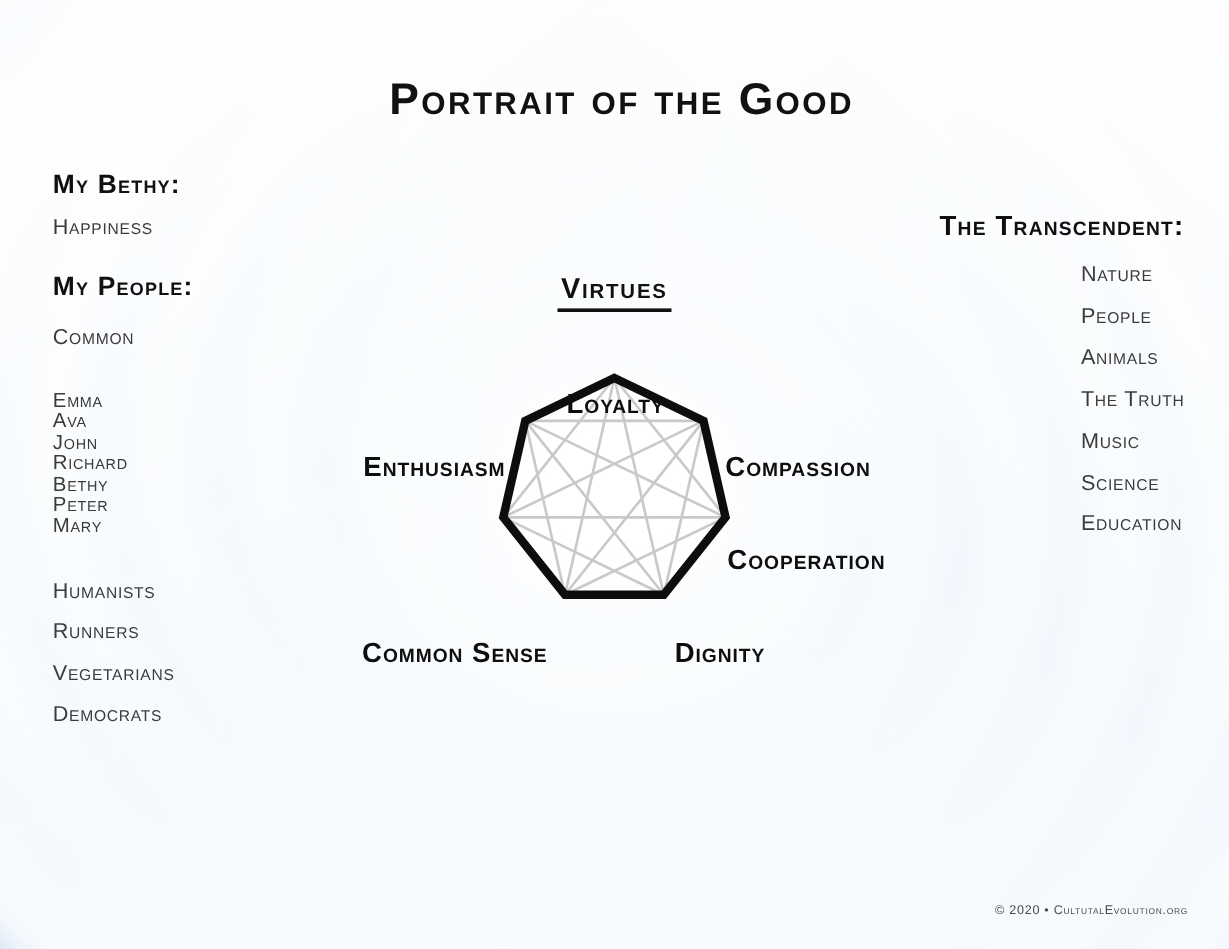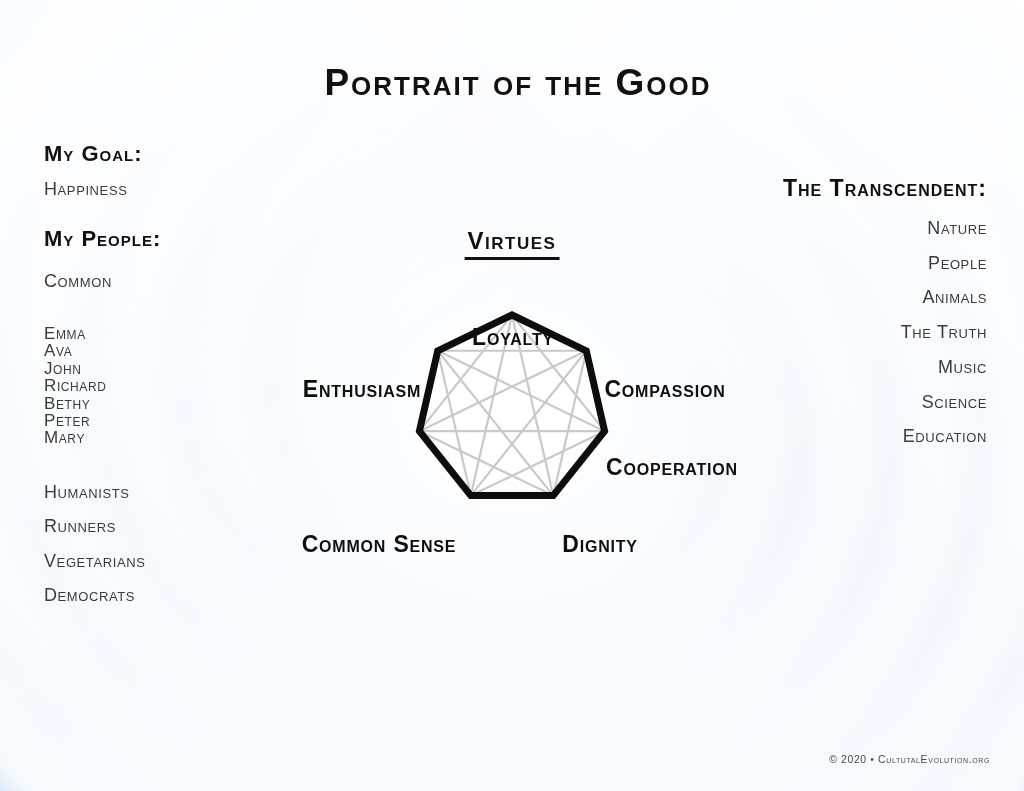--- a/index.html
+++ b/index.html
@@ -30,21 +30,21 @@
   .goal-value{left:44px;top:179px;}
   .people-heading{left:44px;top:226px;}
   .partner{left:44px;top:271px;}
   .family{left:44px;top:325px;font-size:17px;letter-spacing:0.6px;color:#3b3b3b;line-height:17.4px;}
   .group-0{left:44px;top:482px;}
   .group-1{left:44px;top:516px;}
   .group-2{left:44px;top:551px;}
   .group-3{left:44px;top:585px;}
 
   .transcendent-heading{right:37px;top:175px;text-align:right;font-size:23px;}
-  .transcendent-list{right:37px;top:211px;text-align:right;line-height:34.7px;font-size:18px;letter-spacing:0.6px;color:#3b3b3b;}
+  .transcendent-list{right:37px;top:211px;line-height:34.7px;font-size:18px;letter-spacing:0.6px;color:#3b3b3b;}
 
   .virtues-heading{
     left:512px;top:227px;
     transform:translateX(-50%);
     font-size:24px;font-weight:700;letter-spacing:1.5px;
     border-bottom:3px solid #111;
     padding:0 3px 2px 3px;
     white-space:nowrap;
   }
   .virtue{
@@ -125,21 +125,21 @@
         <line x1="604.6181516572733" y1="431.13948872584984" x2="437.72600916553716" y2="350.76846882342033" stroke="#c9c9c9" stroke-width="2.2"></line>
         <line x1="553.2189552161681" y1="495.5920424507298" x2="419.38184834272676" y2="431.1394887258499" stroke="#c9c9c9" stroke-width="2.2"></line>
         <line x1="553.2189552161681" y1="495.5920424507298" x2="437.72600916553716" y2="350.76846882342033" stroke="#c9c9c9" stroke-width="2.2"></line>
         <line x1="470.781044783832" y1="495.5920424507298" x2="437.72600916553716" y2="350.76846882342033" stroke="#c9c9c9" stroke-width="2.2"></line>
         <polygon points="512.0,315.0 586.3,350.8 604.6,431.1 553.2,495.6 470.8,495.6 419.4,431.1 437.7,350.8" fill="none" stroke="#0d0d0d" stroke-width="7" stroke-linejoin="miter"></polygon>
       </g>
   </svg>
 
   <div class="layer title">Portrait of the Good</div>
 
-  <div class="layer heading goal-heading">My Goal:</div>
+  <div class="layer heading goal-heading">My Bethy:</div>
   <div class="layer item goal-value">Happiness</div>
 
   <div class="layer heading people-heading">My People:</div>
   <div class="layer item partner">Common</div>
 
   <div class="layer family">
     <div>Emma</div>
     <div>Ava</div>
     <div>John</div>
     <div>Richard</div>

